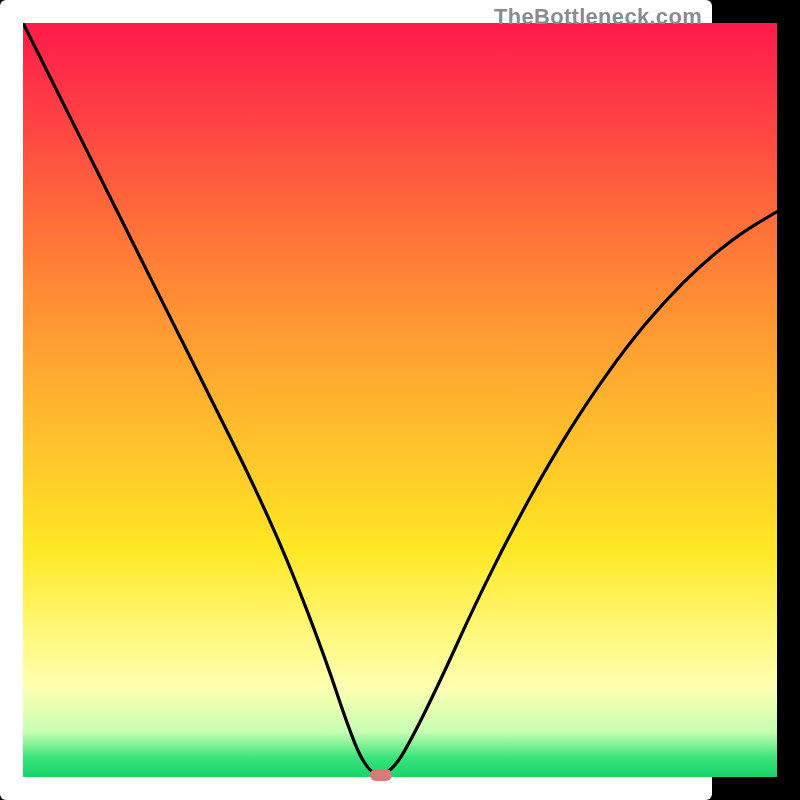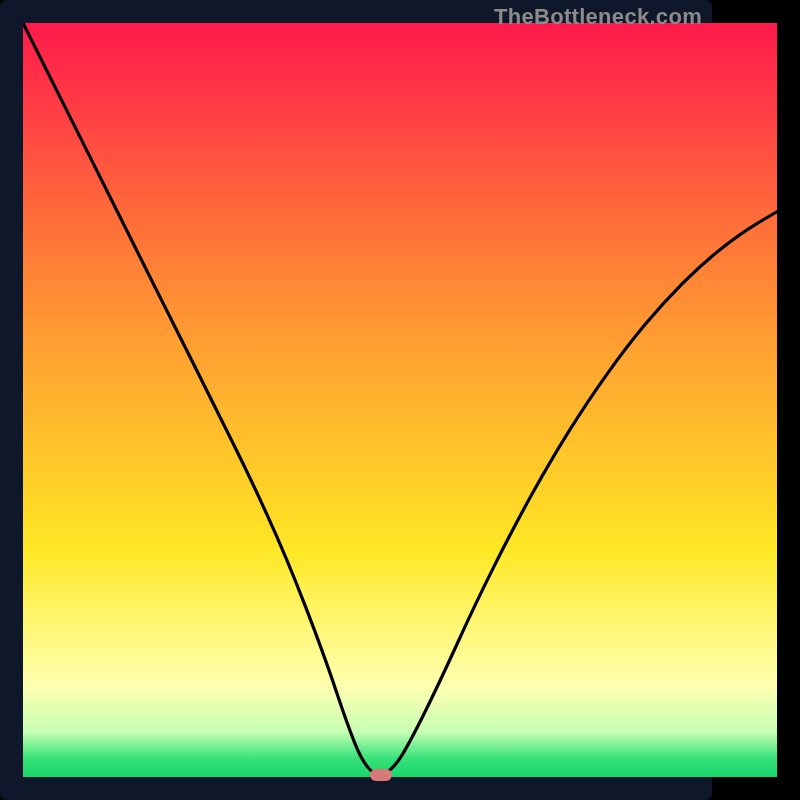--- a/index.html
+++ b/index.html
@@ -1,21 +1,21 @@
 <!DOCTYPE html>
 <html><head>
 <meta charset="utf-8">
 <style>
   * { margin: 0; padding: 0; box-sizing: border-box; }
   html, body { width: 800px; height: 800px; overflow: hidden; background: #000; }
   .frame {
     position: relative;
     width: 712px;
     height: 800px;
-    background: #0f172a;
+    background: #ffffff;
     border-radius: 6px;
   }
   .plot {
     position: absolute;
     left: 23px;
     top: 23px;
     width: 754px;
     height: 754px;
     background: linear-gradient(to bottom,
       #ff1a4b 0%,

